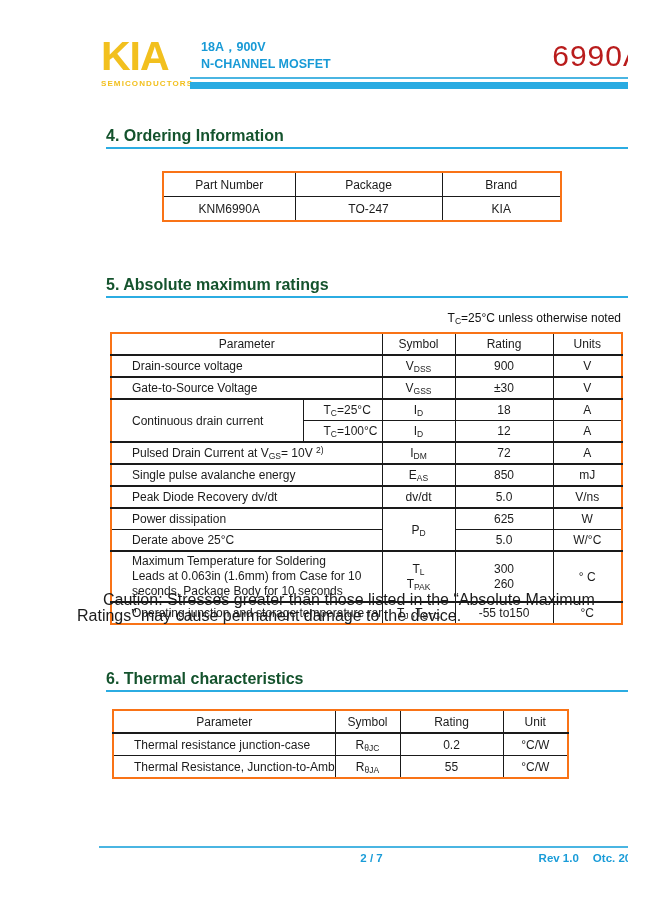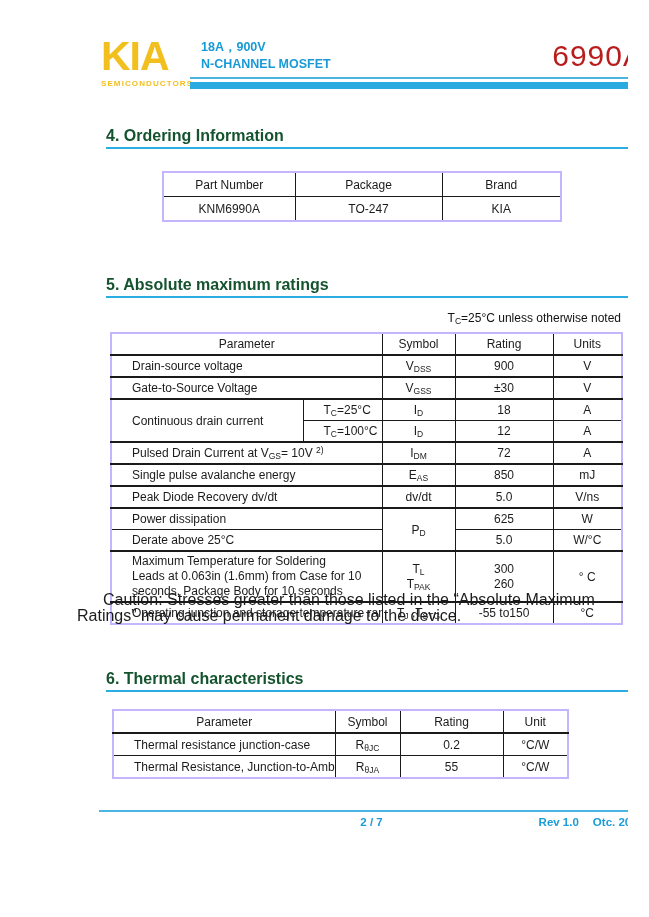--- a/index.html
+++ b/index.html
@@ -22,21 +22,21 @@
   
   .sec{position:absolute;left:62px;width:538px;}
   .sec-title{color:#14532d;font-size:16px;font-weight:bold;line-height:17px;}
   .sec-rule{height:2px;background:#2bace2;margin-top:3px;}
 
   
   table{border-collapse:collapse;table-layout:fixed;}
   td,th{border:1px solid #1a1a1a;font-size:12px;font-weight:normal;
         text-align:center;vertical-align:middle;padding:2px 4px;line-height:14px;
         overflow:hidden;white-space:nowrap;}
-  .tbl{border:2px solid #c4b5fd;}
+  .tbl{border:2px solid #f97316;}
   .left{text-align:left;padding-left:20px;}
   sub{font-size:8.5px;vertical-align:-2px;line-height:0;}
   sup{font-size:8.5px;vertical-align:4px;line-height:0;}
   .grp td{border-top-width:2px;}
 
   
   .order-tbl{margin:22px 0 0 56px;width:398px;}
   .order-tbl td,.order-tbl th{height:19px;}
 
   
@@ -47,21 +47,21 @@
 
   .caution{position:absolute;top:592px;left:33px;width:576px;font-size:16px;
            line-height:16px;color:#1b1b1b;text-indent:26px;}
 
   
   .th-tbl{margin:17px 0 0 6px;width:455px;}
   .th-tbl td,.th-tbl th{height:17px;}
   .th-tbl .hdrow th{border-bottom-width:2px;}
 
   
-  .footer{position:absolute;top:810px;left:55px;width:545px;}
+  .footer{position:absolute;top:846px;left:55px;width:545px;}
   .footer-line{height:1.5px;background:#4ab5e2;}
   .footer-row{display:flex;margin-top:4px;font-size:11.5px;font-weight:bold;color:#1a9cd8;}
   .f-left{flex:1;}
   .f-center{flex:0 0 auto;}
   .f-right{flex:1;text-align:right;}
   .f-date{margin-left:14px;}
 </style>
 </head>
 <body>
 

